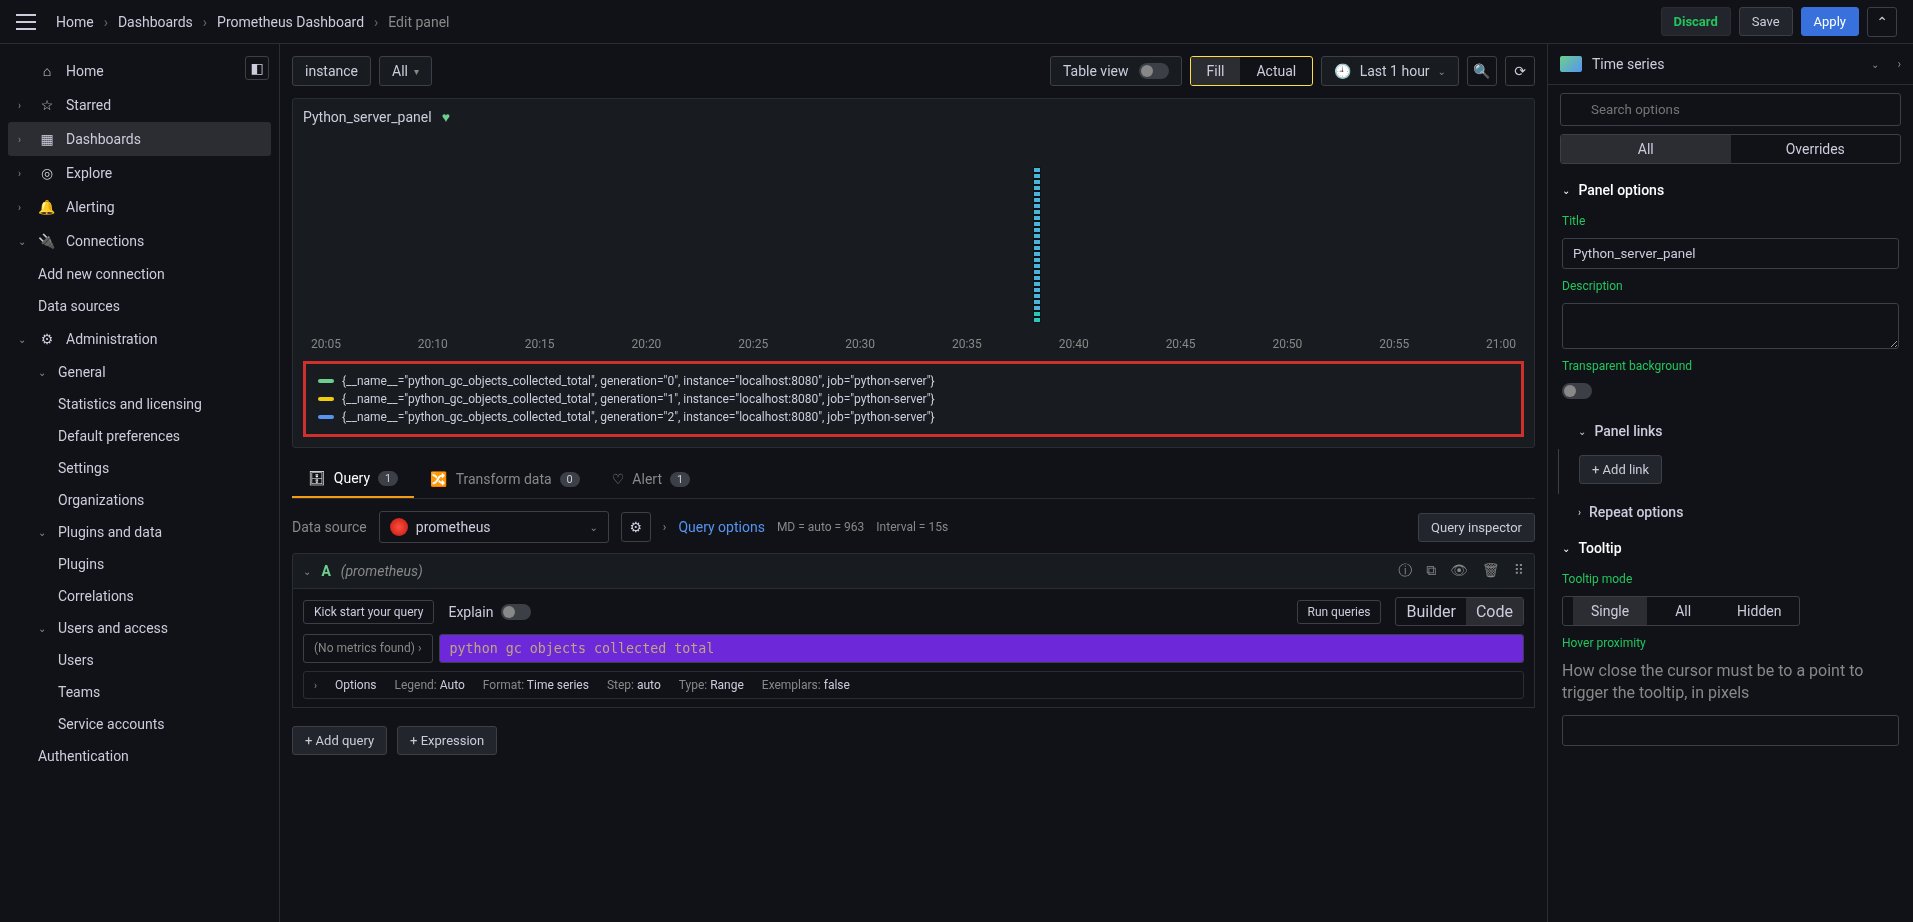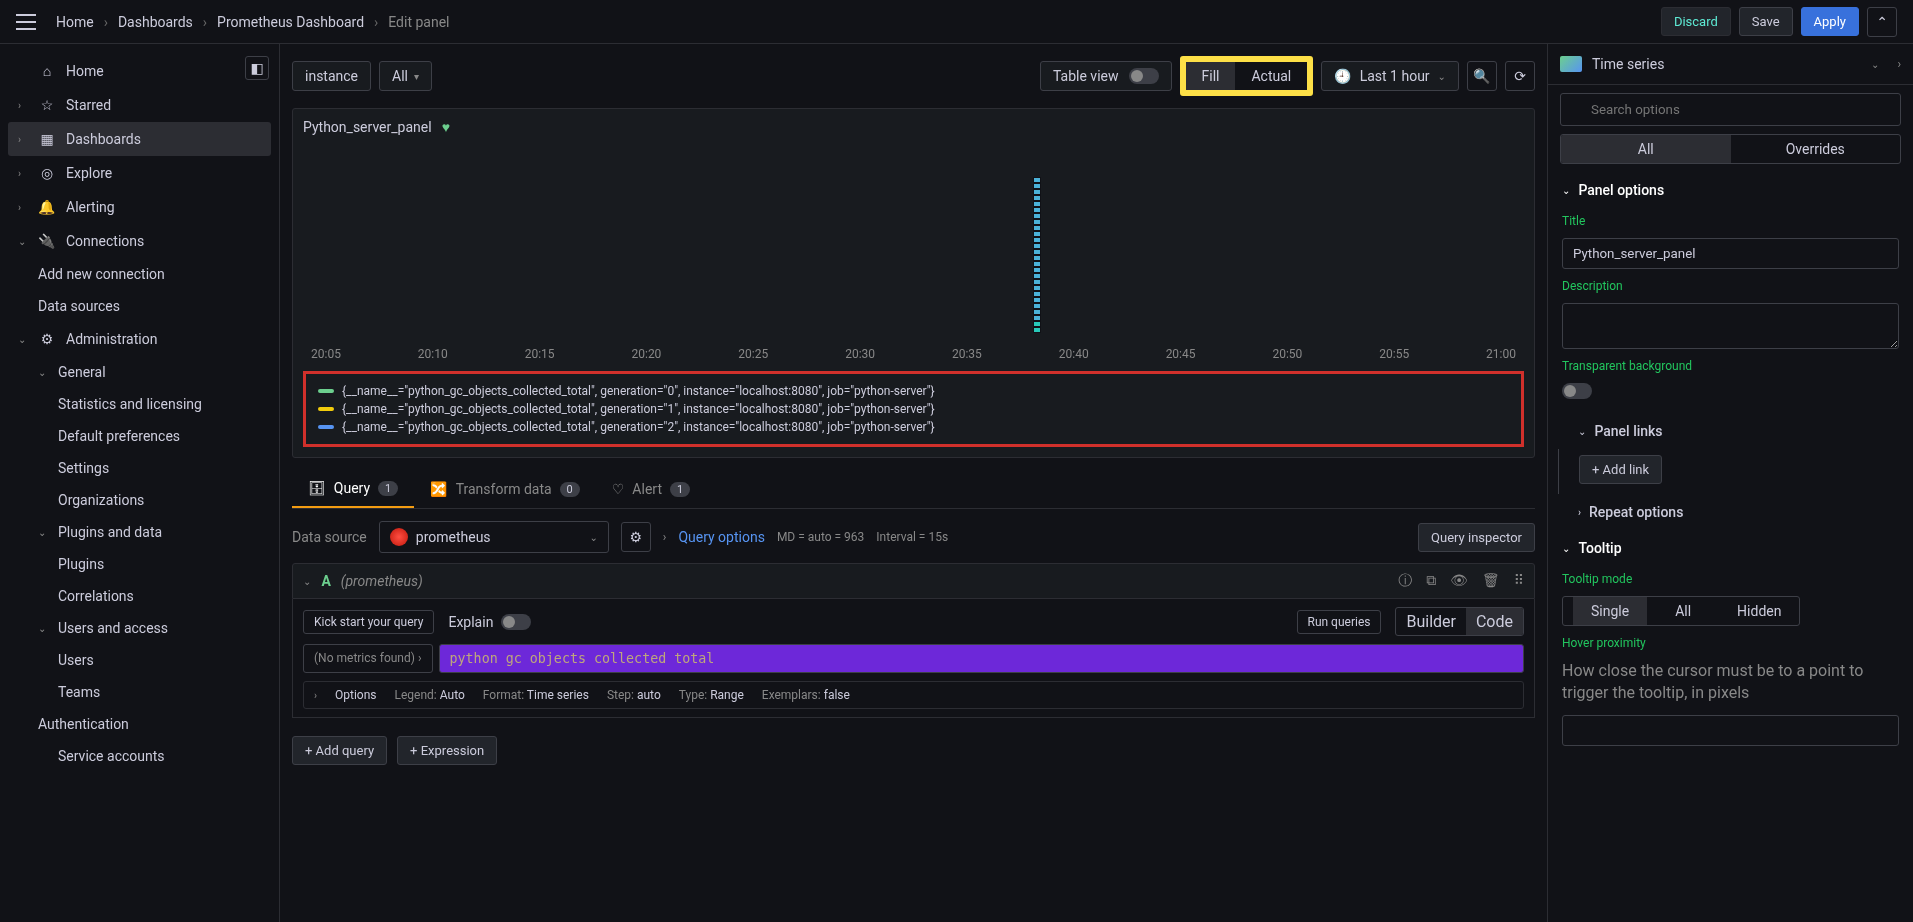--- a/index.html
+++ b/index.html
@@ -9,41 +9,41 @@
 .topbar { height: 44px; display: flex; align-items: center; padding: 0 16px; border-bottom: 1px solid #2c2d33; }
 .hamburger { width: 20px; height: 16px; display: flex; flex-direction: column; justify-content: space-between; margin-right: 20px; cursor: pointer; }
 .hamburger span { height: 2px; background: #ccccdc; }
 .breadcrumb { display: flex; align-items: center; gap: 10px; flex: 1; }
 .breadcrumb span { color: #ccccdc; }
 .breadcrumb .sep { color: #666; }
 .breadcrumb .current { color: #888; }
 .top-actions { display: flex; gap: 8px; align-items: center; }
 .btn { padding: 6px 12px; border-radius: 3px; border: 1px solid #3d3f47; background: #22252b; color: #ccccdc; cursor: pointer; font-size: 13px; }
 .btn-primary { background: #3871dc; border-color: #3871dc; color: #fff; }
-.btn-danger-text { border-color: #2c2d33; color: #5eead4; }
+.btn-danger-text { border-color: #2c2d33; color: #22c55e; font-weight: bold; }
 .chevron-btn { width: 30px; height: 30px; border: 1px solid #3d3f47; display: flex; align-items: center; justify-content: center; border-radius: 3px; cursor: pointer; }
 
 
 .main { display: flex; height: calc(100% - 44px); }
 
 
 .sidebar { width: 280px; border-right: 1px solid #2c2d33; padding: 10px 8px; overflow-y: auto; position: relative; }
 .nav-item { display: flex; align-items: center; padding: 8px 10px; border-radius: 3px; cursor: pointer; gap: 10px; color: #ccccdc; }
 .nav-item.active { background: #2c2d33; }
 .nav-item .exp { width: 10px; color: #888; font-size: 10px; }
 .nav-item .icon { width: 18px; height: 18px; display: flex; align-items: center; justify-content: center; }
 .nav-sub { padding-left: 30px; }
 .nav-sub2 { padding-left: 50px; }
 .collapse-handle { position: absolute; top: 12px; right: 10px; width: 24px; height: 24px; border: 1px solid #3d3f47; border-radius: 3px; display: flex; align-items: center; justify-content: center; cursor: pointer; }
 
 
 .content { flex: 1; display: flex; flex-direction: column; padding: 12px; gap: 12px; overflow: hidden; }
 .toolbar-row { display: flex; align-items: center; gap: 8px; }
 .chip { padding: 6px 12px; border: 1px solid #3d3f47; border-radius: 3px; background: #181b1f; }
-.toggle-group { display: flex; border: 6px solid #fde047; border-radius: 3px; overflow: hidden; }
+.toggle-group { display: flex; border: 1px solid #fde047; border-radius: 3px; overflow: hidden; }
 .toggle-group .seg { padding: 6px 16px; cursor: pointer; }
 .toggle-group .seg.active { background: #2c2d33; }
 .switch { width: 30px; height: 16px; background: #3d3f47; border-radius: 10px; position: relative; }
 .switch::after { content: ''; width: 12px; height: 12px; background: #888; border-radius: 50%; position: absolute; top: 2px; left: 2px; }
 
 
 .panel-preview { border: 1px solid #2c2d33; border-radius: 3px; padding: 10px; flex-shrink: 0; background: #181b1f; }
 .panel-title-row { display: flex; align-items: center; gap: 10px; margin-bottom: 8px; }
 .heart { color: #6ccf8e; }
 .chart-area { height: 200px; position: relative; border-bottom: 0; }
@@ -217,25 +217,25 @@
     <div class="nav-item nav-sub">
         <span class="exp">⌄</span>
         <span>Users and access</span>
       </div>
     <div class="nav-item nav-sub2">
         <span>Users</span>
       </div>
     <div class="nav-item nav-sub2">
         <span>Teams</span>
       </div>
+    <div class="nav-item nav-sub2">
+        <span>Service accounts</span>
+      </div>
     <div class="nav-item nav-sub">
         <span>Authentication</span>
-      </div>
-    <div class="nav-item nav-sub2">
-        <span>Service accounts</span>
       </div>
   </div>
 
   <div class="content">
     <div class="toolbar-row">
       <div class="chip">instance</div>
       <div class="chip" style="display:flex;gap:6px;align-items:center;">
           <span>All</span>
           <span style="font-size:10px;color:#888;">▾</span>
         </div>

